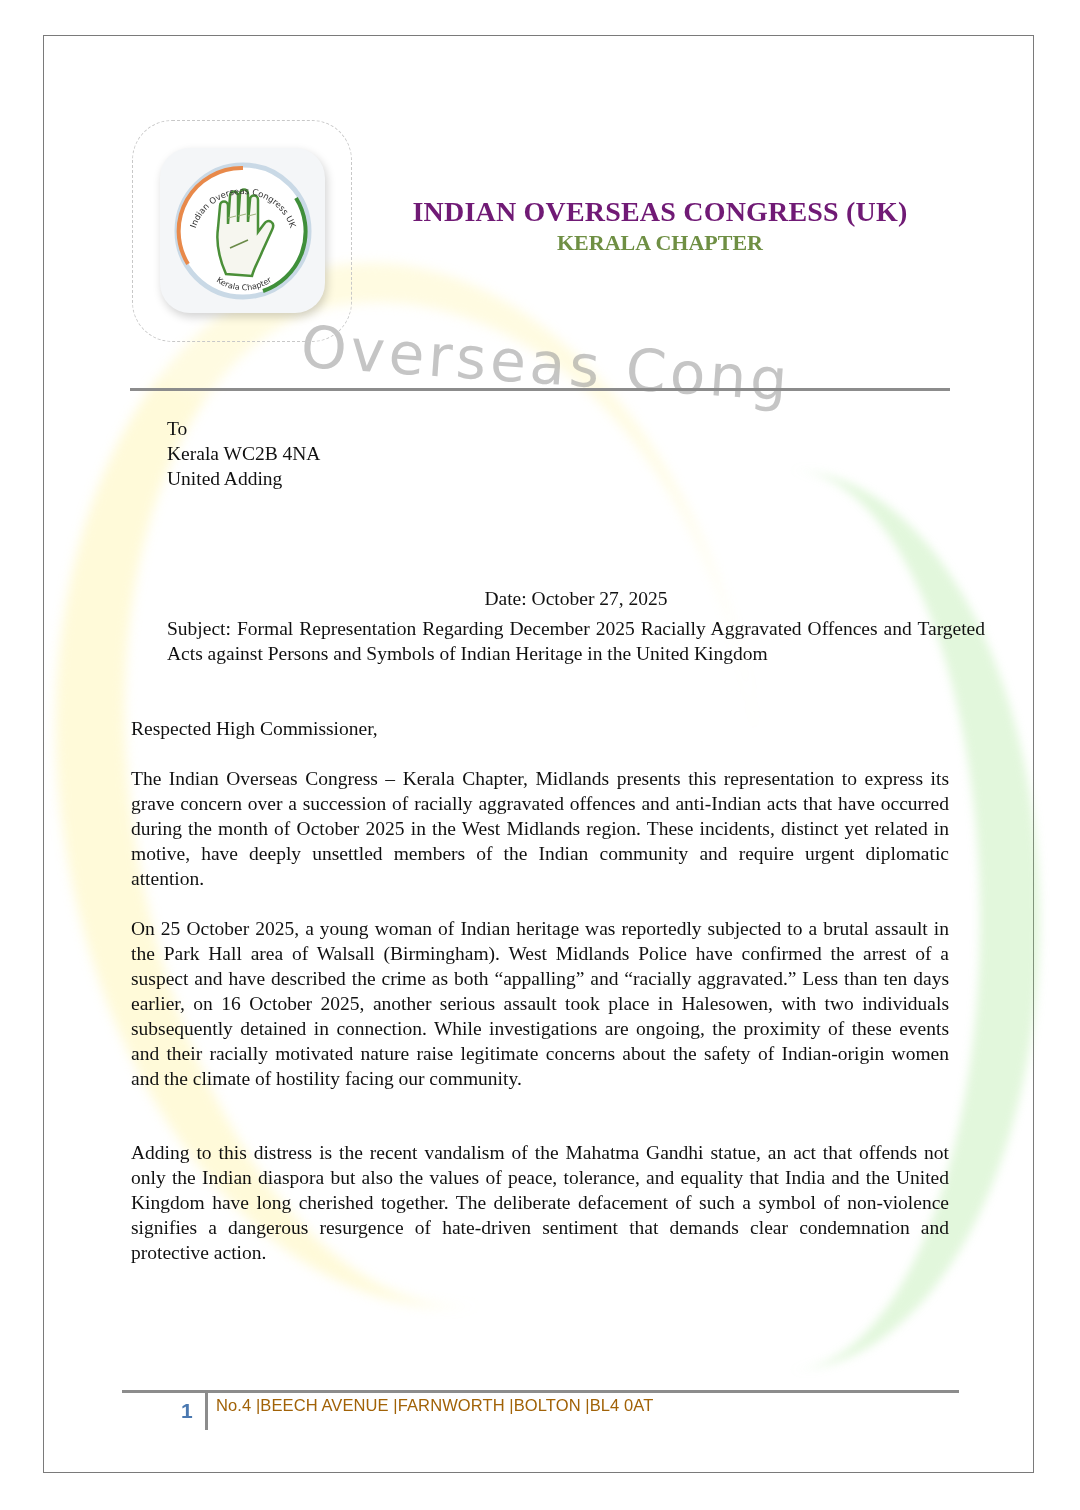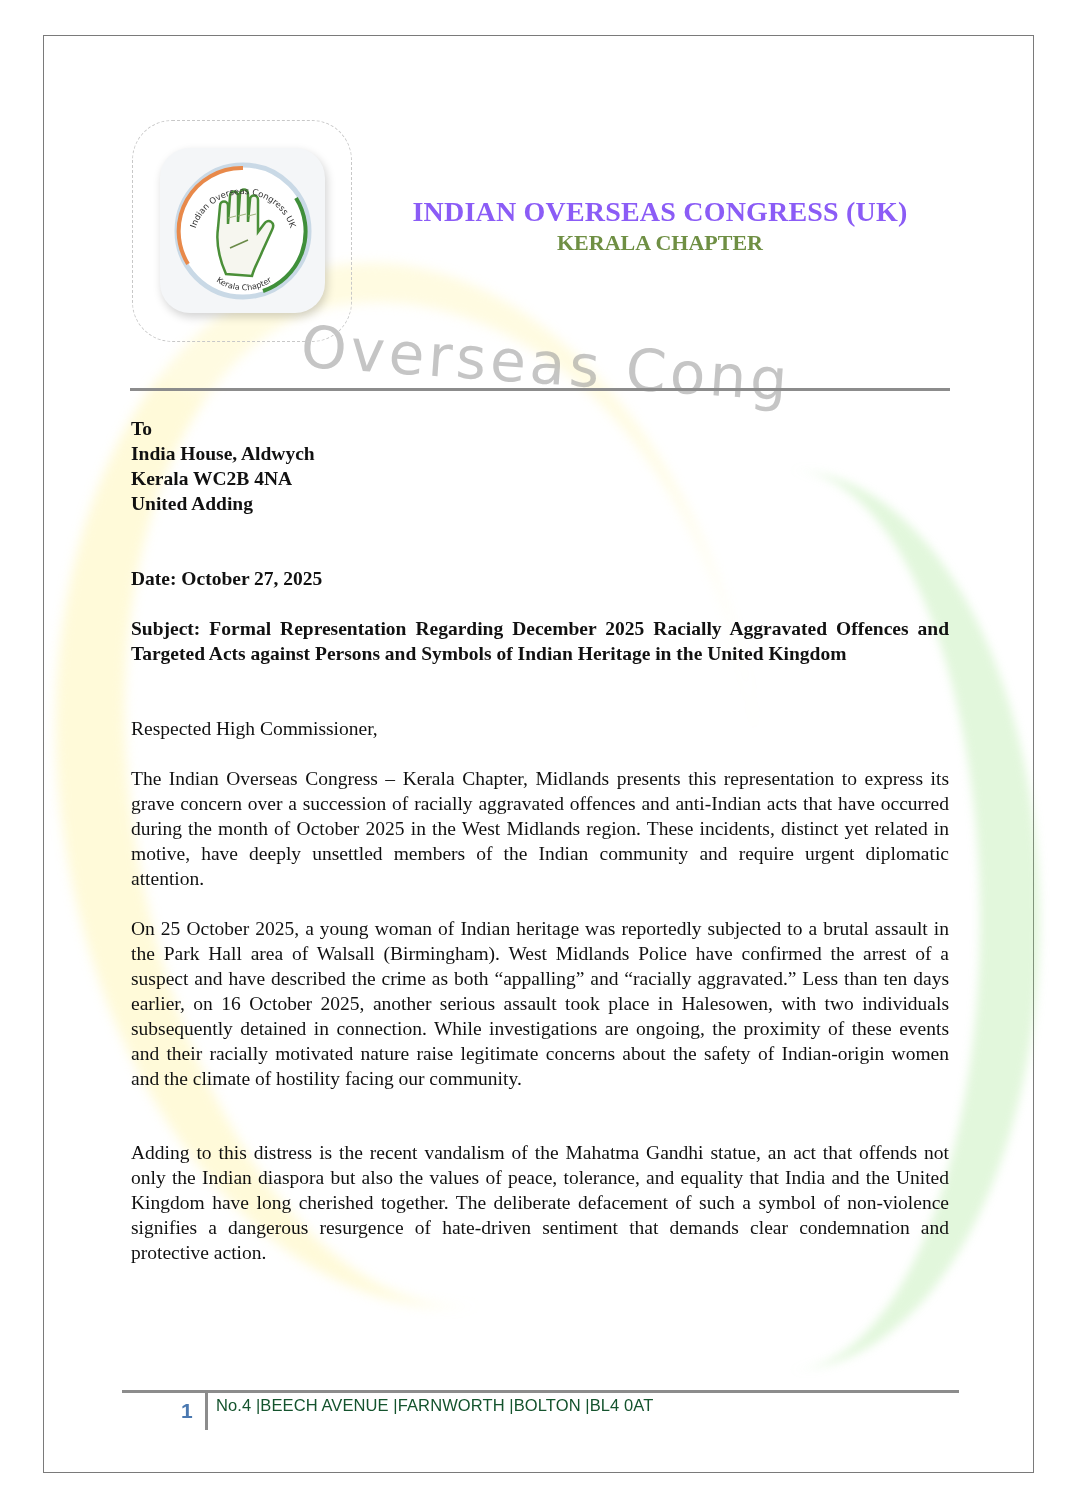--- a/index.html
+++ b/index.html
@@ -7,33 +7,33 @@
   .page-border { position: absolute; left: 43px; top: 35px; width: 991px; height: 1438px; border: 1.5px solid #7a7a7a; box-sizing: border-box; }
   
   .wm-arc-yellow { position: absolute; left: 60px; top: 260px; width: 700px; height: 1050px; border-radius: 50%; border-left: 70px solid rgba(255,236,120,0.28); border-top: 40px solid rgba(255,236,120,0.22); border-right: 0; border-bottom: 0; box-sizing: border-box; transform: rotate(-8deg); filter: blur(6px); }
   .wm-arc-green { position: absolute; left: 540px; top: 470px; width: 500px; height: 900px; border-radius: 50%; border-right: 60px solid rgba(150,225,130,0.28); border-top: 0; border-left: 0; border-bottom: 0; box-sizing: border-box; filter: blur(5px); }
   .wm-text { position: absolute; left: 300px; top: 330px; width: 500px; height: 80px; overflow: hidden; font-family: "DejaVu Sans", sans-serif; font-size: 58px; color: rgba(150,150,150,0.55); letter-spacing: 4px; transform: rotate(4deg); }
   
   .logo-frame { position: absolute; left: 132px; top: 120px; width: 220px; height: 222px; border: 1px dashed #c8c8c8; border-radius: 40px; box-sizing: border-box; }
   .logo-tile { position: absolute; left: 160px; top: 148px; width: 165px; height: 165px; background: #f4f6f8; border-radius: 30px 30px 30px 30px; box-shadow: 2px 4px 10px rgba(0,0,0,0.18); }
   .logo-svg { position: absolute; left: 168px; top: 156px; width: 150px; height: 150px; }
   
-  .org-title { position: absolute; left: 370px; top: 196px; width: 580px; text-align: center; font-family: "Liberation Serif", serif; font-weight: bold; font-size: 28px; color: #8b5cf6; letter-spacing: 0.2px; }
+  .org-title { position: absolute; left: 370px; top: 196px; width: 580px; text-align: center; font-family: "Liberation Serif", serif; font-weight: bold; font-size: 28px; color: #701a75; letter-spacing: 0.2px; }
   .org-sub { position: absolute; left: 370px; top: 230px; width: 580px; text-align: center; font-family: "Liberation Serif", serif; font-weight: bold; font-size: 22px; color: #6f8f44; }
   .header-rule { position: absolute; left: 130px; top: 388px; width: 820px; height: 3px; background: #8c8c8c; }
   
   .blk { position: absolute; left: 131px; width: 818px; font-size: 19.5px; line-height: 25px; }
-  .bold { font-weight: bold; }
+  .bold { font-weight: normal; margin-left: 36px; }
   .justify { text-align: justify; text-align-last: left; }
   .addr-line { display: block; }
   
   .footer-rule { position: absolute; left: 122px; top: 1390px; width: 837px; height: 3px; background: #8c8c8c; }
   .footer-vbar { position: absolute; left: 205px; top: 1390px; width: 3px; height: 40px; background: #8c8c8c; }
   .page-num { position: absolute; left: 181px; top: 1399px; font-family: "Liberation Sans", sans-serif; font-weight: bold; font-size: 21px; color: #4a78b0; }
-  .footer-addr { position: absolute; left: 216px; top: 1396px; font-family: "Liberation Sans", sans-serif; font-size: 16.5px; color: #14532d; letter-spacing: 0.1px; }
+  .footer-addr { position: absolute; left: 216px; top: 1396px; font-family: "Liberation Sans", sans-serif; font-size: 16.5px; color: #a16207; letter-spacing: 0.1px; }
 </style>
 </head>
 <body>
 
 <div class="page-border"></div>
 
 <div class="wm-arc-yellow"></div>
 <div class="wm-arc-green"></div>
 <div class="wm-text">Overseas Cong</div>
 
@@ -59,26 +59,25 @@
     <textPath href="#ringBottom" startOffset="50%" text-anchor="middle">Kerala Chapter</textPath>
   </text>
 </svg>
 
 <div class="org-title">INDIAN OVERSEAS CONGRESS (UK)</div>
 <div class="org-sub">KERALA CHAPTER</div>
 <div class="header-rule"></div>
 
 <div class="blk bold" style="top:416px;">
   <span class="addr-line">To</span>
-  <span class="addr-line">India House, Aldwych</span>
   <span class="addr-line">Kerala WC2B 4NA</span>
   <span class="addr-line">United Adding</span>
 </div>
 
-<div class="blk bold" style="top:566px;">Date: October 27, 2025</div>
+<div class="blk bold" style="top:586px;text-align:center;">Date: October 27, 2025</div>
 
 <div class="blk bold justify" style="top:616px;">Subject: Formal Representation Regarding December 2025 Racially Aggravated Offences and Targeted Acts against Persons and Symbols of Indian Heritage in the United Kingdom</div>
 
 <div class="blk" style="top:716px;">Respected High Commissioner,</div>
 
 <div class="blk justify" style="top:766px;">The Indian Overseas Congress – Kerala Chapter, Midlands presents this representation to express its grave concern over a succession of racially aggravated offences and anti-Indian acts that have occurred during the month of October 2025 in the West Midlands region. These incidents, distinct yet related in motive, have deeply unsettled members of the Indian community and require urgent diplomatic attention.</div>
 <div class="blk justify" style="top:916px;">On 25 October 2025, a young woman of Indian heritage was reportedly subjected to a brutal assault in the Park Hall area of Walsall (Birmingham). West Midlands Police have confirmed the arrest of a suspect and have described the crime as both “appalling” and “racially aggravated.” Less than ten days earlier, on 16 October 2025, another serious assault took place in Halesowen, with two individuals subsequently detained in connection. While investigations are ongoing, the proximity of these events and their racially motivated nature raise legitimate concerns about the safety of Indian-origin women and the climate of hostility facing our community.</div>
 <div class="blk justify" style="top:1140px;">Adding to this distress is the recent vandalism of the Mahatma Gandhi statue, an act that offends not only the Indian diaspora but also the values of peace, tolerance, and equality that India and the United Kingdom have long cherished together. The deliberate defacement of such a symbol of non-violence signifies a dangerous resurgence of hate-driven sentiment that demands clear condemnation and protective action.</div>
 
 <div class="footer-rule"></div>

